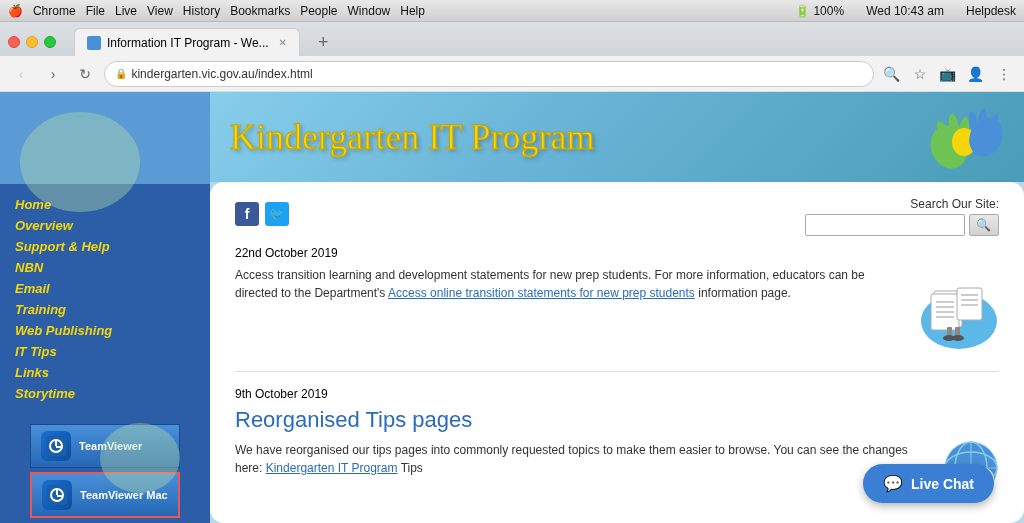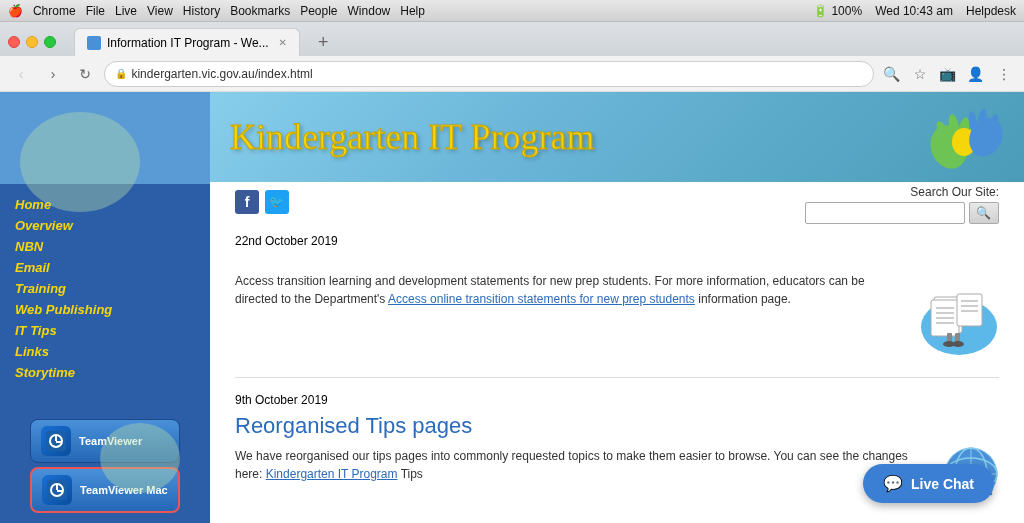--- a/index.html
+++ b/index.html
@@ -11,21 +11,21 @@
       background: linear-gradient(to bottom, #e8e8e8, #d0d0d0);
       display: flex;
       align-items: center;
       justify-content: space-between;
       padding: 0 8px;
       font-size: 12px;
       color: #111;
       border-bottom: 1px solid #bbb;
     }
     .os-bar-left { display: flex; gap: 10px; align-items: center; }
-    .os-bar-right { display: flex; gap: 13px; align-items: center; }
+    .os-bar-right { display: flex; gap: 22px; align-items: center; }
     .tab-bar {
       height: 34px;
       display: flex;
       align-items: flex-end;
       padding: 0 8px;
       background: linear-gradient(to bottom, #dde1e6, #d0d5da);
     }
     .tab-active {
       background: #f2f2f2;
       border: 1px solid #ccc;
@@ -142,21 +142,21 @@
       display: flex;
       flex-direction: column;
       align-items: center;
       gap: 4px;
       padding: 10px 0;
       background: #2b5ea7;
     }
     .teamviewer-btn {
       width: 150px;
       background: linear-gradient(to bottom, #4a90d9, #2567b5);
-      border-radius: 8px;
+      border-radius: 0;
       padding: 6px 10px;
       display: flex;
       align-items: center;
       gap: 8px;
       cursor: pointer;
       color: white;
       font-size: 11px;
       font-weight: bold;
       border: 1px solid #1a4a8a;
     }
@@ -173,21 +173,22 @@
 
     
     .main-area {
       position: absolute;
       top: 90px;
       left: 210px;
       right: 0;
       bottom: 0;
       background: white;
       overflow-y: auto;
-      padding: 3px 25px;
+      padding: 15px 25px;
+      border-radius: 14px;
     }
 
     
     .search-bar {
       display: flex;
       align-items: flex-end;
       gap: 4px;
       float: right;
       margin-bottom: 10px;
     }
@@ -332,20 +333,21 @@
         <ellipse cx="58" cy="18" rx="4" ry="12" fill="#4a90d9" transform="rotate(10,58,18)"></ellipse>
         <ellipse cx="49" cy="20" rx="4" ry="11" fill="#4a90d9" transform="rotate(-10,49,20)"></ellipse>
       </svg>
     </div>
   </div>
 
   <div class="sidebar">
     <div class="sidebar-nav">
       <a>Home</a>
       <a>Overview</a>
+      <a>Support &amp; Help</a>
       <a>NBN</a>
       <a>Email</a>
       <a>Training</a>
       <a>Web Publishing</a>
       <a>IT Tips</a>
       <a>Links</a>
       <a>Storytime</a>
     </div>
     <div class="sidebar-tools">
       <div class="teamviewer-btn">
@@ -390,21 +392,21 @@
     </div>
 
     <div class="social-icons">
       <div class="fb-icon">f</div>
       <div class="tw-icon">🐦</div>
     </div>
 
     <div class="article">
       <div class="article-date">22nd October 2019</div>
       <div style="display:flex;align-items:flex-start;">
-        <div class="article-body" style="flex:1;margin-top:18px;">
+        <div class="article-body" style="flex:1;">
           
           <div style="float:right;margin-left:15px;margin-top:5px;">
             <svg width="80" height="80" viewBox="0 0 80 80">
 
               <ellipse cx="40" cy="50" rx="38" ry="28" fill="#5bb8e8"></ellipse>
 
               <rect x="15" y="20" width="28" height="36" rx="2" fill="white" stroke="#aaa" stroke-width="1"></rect>
               <rect x="12" y="23" width="28" height="36" rx="2" fill="white" stroke="#aaa" stroke-width="1"></rect>
               <line x1="17" y1="31" x2="35" y2="31" stroke="#999" stroke-width="1"></line>
               <line x1="17" y1="36" x2="35" y2="36" stroke="#999" stroke-width="1"></line>

